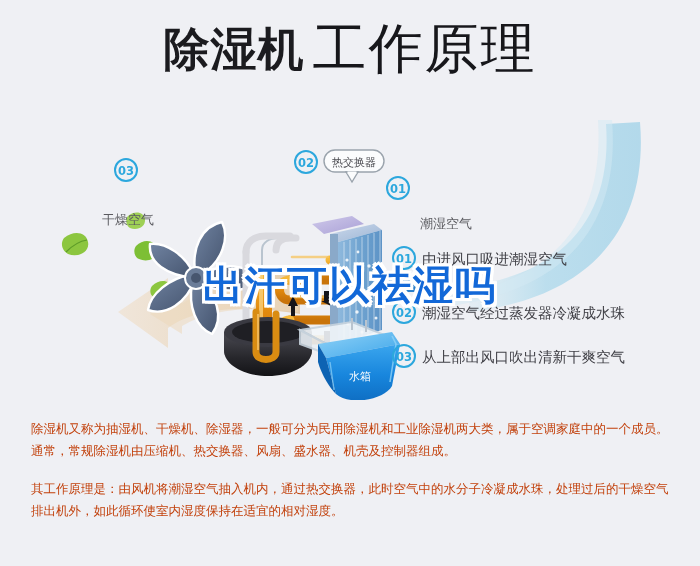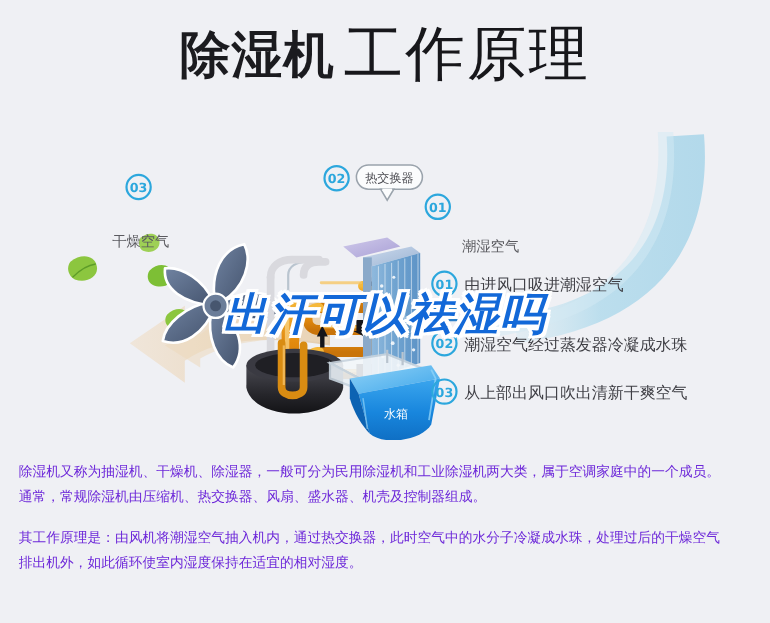--- a/index.html
+++ b/index.html
@@ -62,45 +62,44 @@
 
   
   .overlay-text {
     position: absolute;
     left: 0;
     top: 258px;
     width: 700px;
     text-align: center;
     font-size: 40px;
     font-weight: 700;
-    font-style: italic;
     letter-spacing: 2px;
     color: #1268d8;
     -webkit-text-stroke: 5px #ffffff;
     paint-order: stroke fill;
     text-shadow:
       -3px -3px 0 #ffffff,  3px -3px 0 #ffffff,
       -3px  3px 0 #ffffff,  3px  3px 0 #ffffff,
       -3px  0   0 #ffffff,  3px  0   0 #ffffff,
        0   -3px 0 #ffffff,  0    3px 0 #ffffff;
     z-index: 40;
     pointer-events: none;
   }
   .overlay-inner {
     position: relative;
     display: inline-block;
   }
 
   
   .body-copy {
     position: absolute;
-    left: 17px;
+    left: 31px;
     top: 418px;
     width: 648px;
-    color: #6d28d9;
+    color: #c2410c;
     font-size: 12.5px;
     line-height: 22px;
   }
   .body-copy p {
     margin: 0 0 16px 0;
   }
   .body-copy p:last-child { margin-bottom: 0; font-family: Liberation Serif, serif; }
 </style>
 </head>
 <body>

